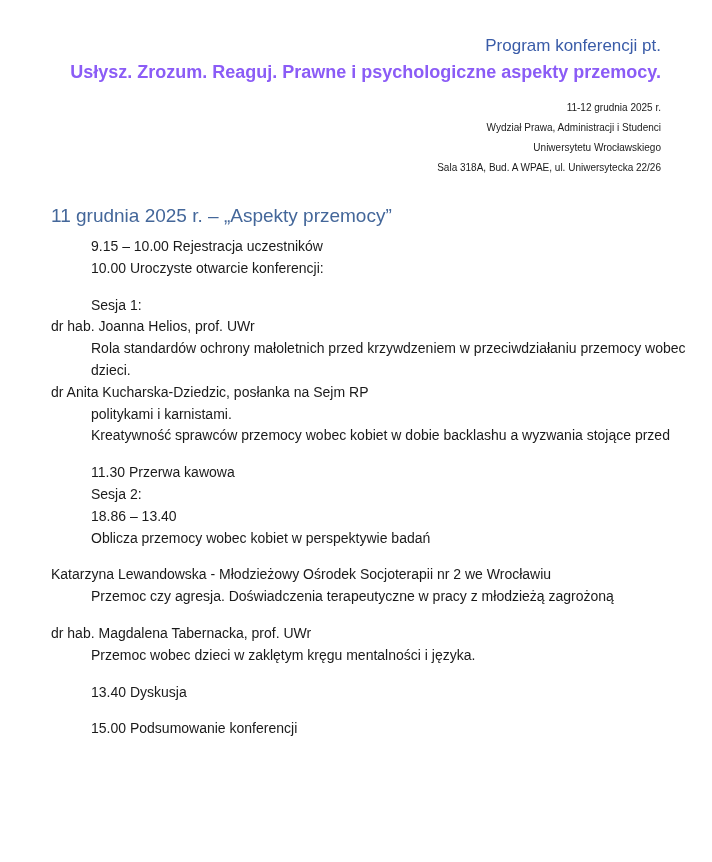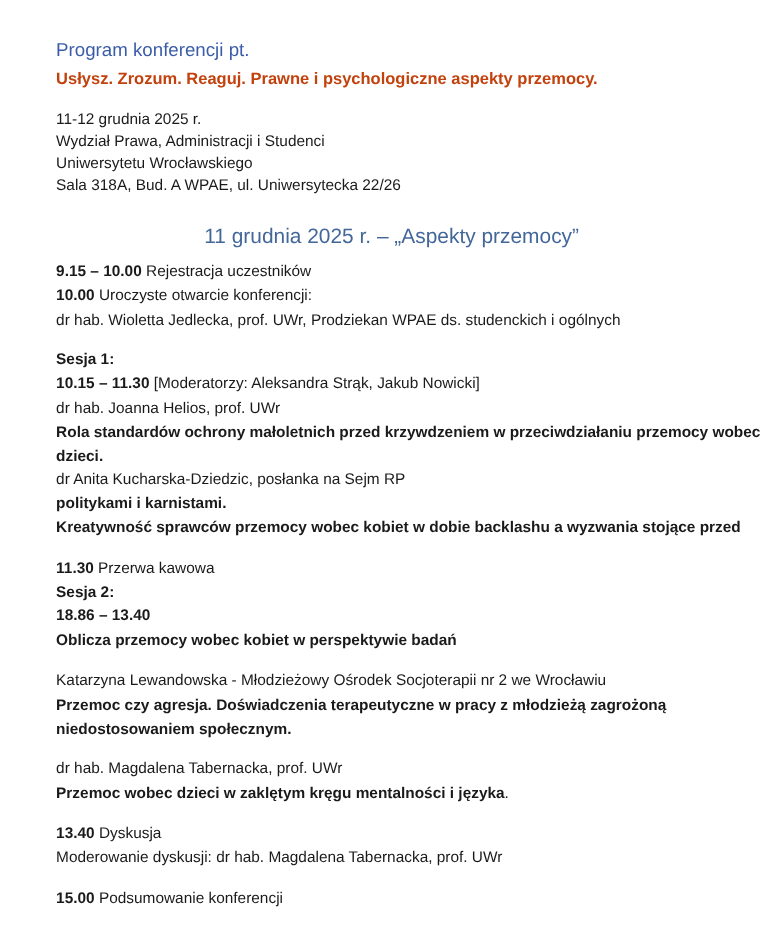--- a/index.html
+++ b/index.html
@@ -7,54 +7,54 @@
     position: relative;
     box-sizing: border-box;
     width: 712px;
     height: 862px;
     background: #ffffff;
     padding: 34px 51px 0 51px;
     font-family: "Liberation Sans", sans-serif;
     color: #1a1a1a;
     overflow: hidden;
   }
-  .doc-header { text-align: left; }
+  .doc-header { text-align: right; }
   .title1 {
     font-size: 17px;
     line-height: 24px;
     color: #3A5CA8;
   }
   .title2 {
-    font-size: 15px;
+    font-size: 18px;
     font-weight: bold;
     line-height: 24px;
     margin-top: 2px;
-    color: #c2410c;
+    color: #8b5cf6;
   }
   .meta {
     margin-top: 14px;
-    font-size: 14px;
+    font-size: 10px;
     line-height: 20px;
     color: #1a1a1a;
   }
   .section-heading {
     margin-top: 25px;
     font-size: 19px;
     line-height: 26px;
     color: #44679A;
-    text-align: center;
+    text-align: left;
   }
   .schedule {
     margin-top: 7px;
     font-size: 14px;
     line-height: 21.8px;
   }
   .schedule .line { white-space: nowrap; }
   .schedule .spacer { height: 15px; }
-  .b { font-weight: bold; }
+  .b { font-weight: normal; margin-left: 40px; }
 </style>
 </head>
 <body>
 
 <div class="page">
   <div class="doc-header">
     <div class="title1">Program konferencji pt.</div>
     <div class="title2">Usłysz. Zrozum. Reaguj. Prawne i psychologiczne aspekty przemocy.</div>
     <div class="meta">
       <div>11-12 grudnia 2025 r.</div>
@@ -62,41 +62,37 @@
       <div>Uniwersytetu Wrocławskiego</div>
       <div>Sala 318A, Bud. A WPAE, ul. Uniwersytecka 22/26</div>
     </div>
   </div>
 
   <div class="section-heading">11 grudnia 2025 r. – „Aspekty przemocy”</div>
 
   <div class="schedule">
       <div class="line"><span class="b">9.15 – 10.00</span><span> Rejestracja uczestników</span></div>
       <div class="line"><span class="b">10.00</span><span> Uroczyste otwarcie konferencji:</span></div>
-      <div class="line"><span>dr hab. Wioletta Jedlecka, prof. UWr, Prodziekan WPAE ds. studenckich i ogólnych</span></div>
       <div class="spacer"></div>
       <div class="line"><span class="b">Sesja 1:</span></div>
-      <div class="line"><span class="b">10.15 – 11.30</span><span> [Moderatorzy: Aleksandra Strąk, Jakub Nowicki]</span></div>
       <div class="line"><span>dr hab. Joanna Helios, prof. UWr</span></div>
       <div class="line"><span class="b">Rola standardów ochrony małoletnich przed krzywdzeniem w przeciwdziałaniu przemocy wobec</span></div>
       <div class="line"><span class="b">dzieci.</span></div>
       <div class="line"><span>dr Anita Kucharska-Dziedzic, posłanka na Sejm RP</span></div>
       <div class="line"><span class="b">politykami i karnistami.</span></div>
       <div class="line"><span class="b">Kreatywność sprawców przemocy wobec kobiet w dobie backlashu a wyzwania stojące przed</span></div>
       <div class="spacer"></div>
       <div class="line"><span class="b">11.30</span><span> Przerwa kawowa</span></div>
       <div class="line"><span class="b">Sesja 2:</span></div>
       <div class="line"><span class="b">18.86 – 13.40</span></div>
       <div class="line"><span class="b">Oblicza przemocy wobec kobiet w perspektywie badań</span></div>
       <div class="spacer"></div>
       <div class="line"><span>Katarzyna Lewandowska - Młodzieżowy Ośrodek Socjoterapii nr 2 we Wrocławiu</span></div>
       <div class="line"><span class="b">Przemoc czy agresja. Doświadczenia terapeutyczne w pracy z młodzieżą zagrożoną</span></div>
-      <div class="line"><span class="b">niedostosowaniem społecznym.</span></div>
       <div class="spacer"></div>
       <div class="line"><span>dr hab. Magdalena Tabernacka, prof. UWr</span></div>
       <div class="line"><span class="b">Przemoc wobec dzieci w zaklętym kręgu mentalności i języka</span><span>.</span></div>
       <div class="spacer"></div>
       <div class="line"><span class="b">13.40</span><span> Dyskusja</span></div>
-      <div class="line"><span>Moderowanie dyskusji: dr hab. Magdalena Tabernacka, prof. UWr</span></div>
       <div class="spacer"></div>
       <div class="line"><span class="b">15.00</span><span> Podsumowanie konferencji</span></div>
     </div>
 </div>
 
 </body></html>

